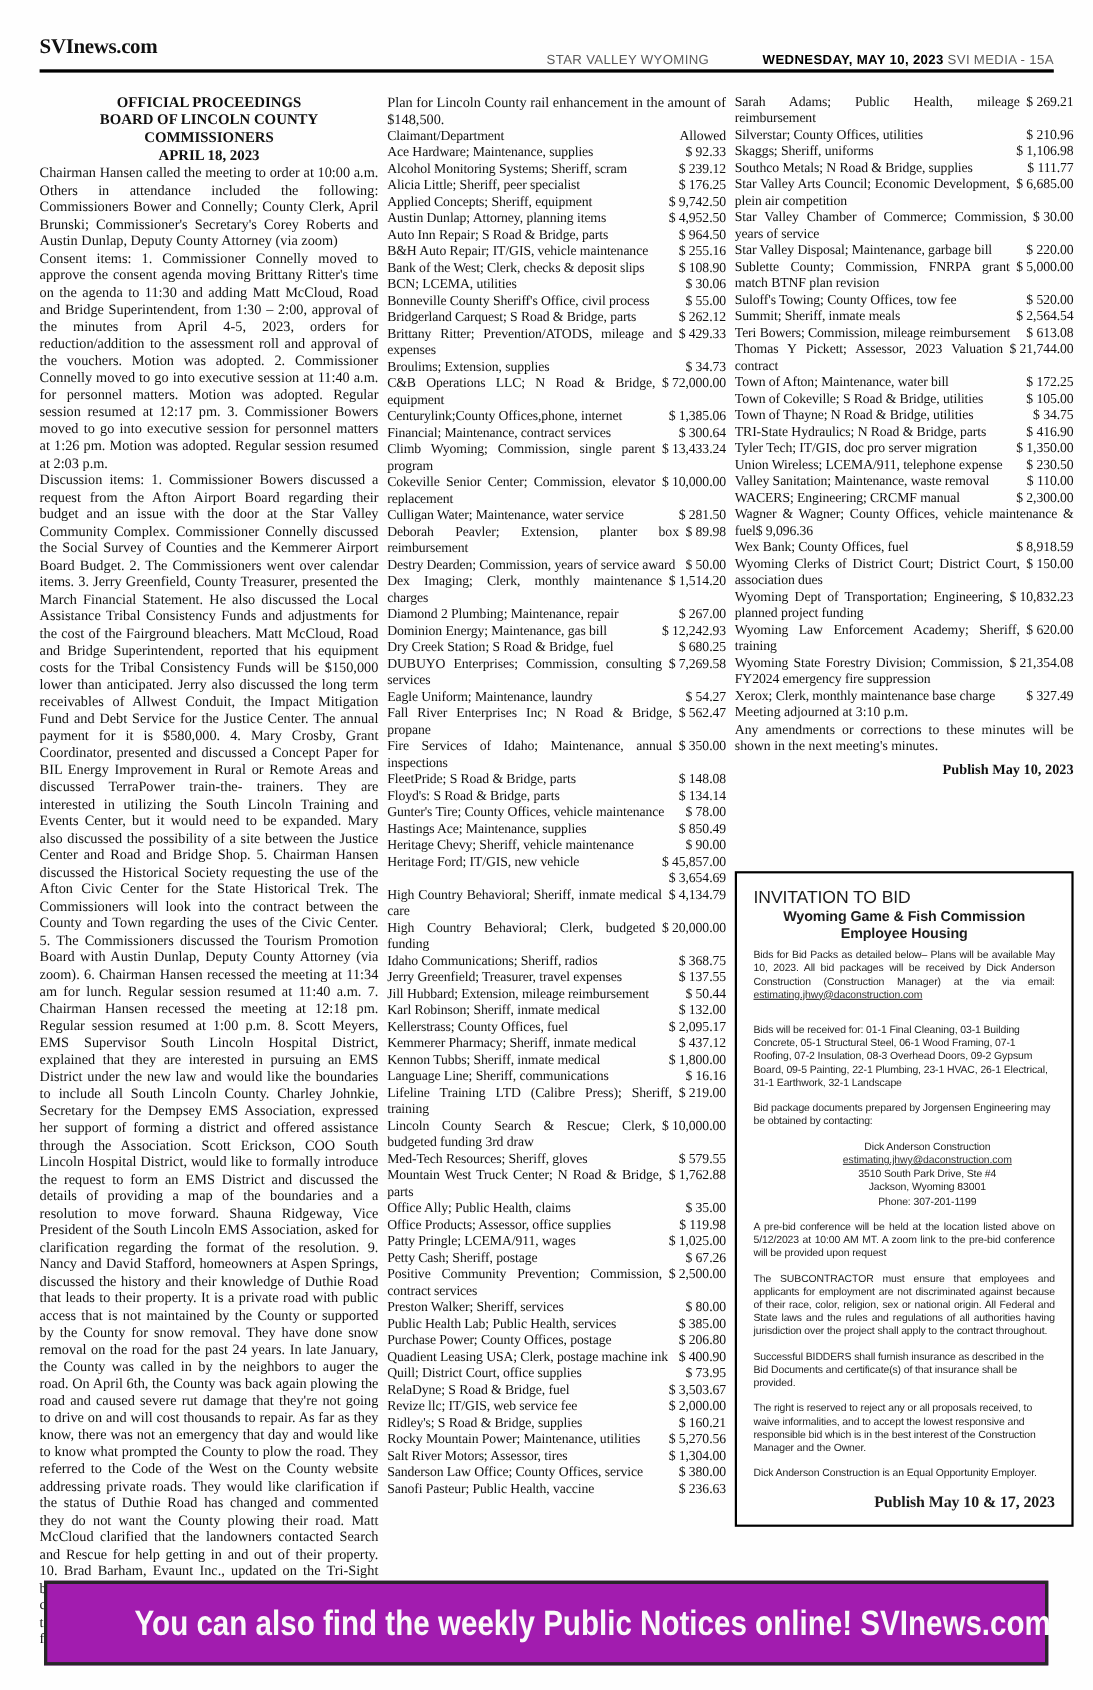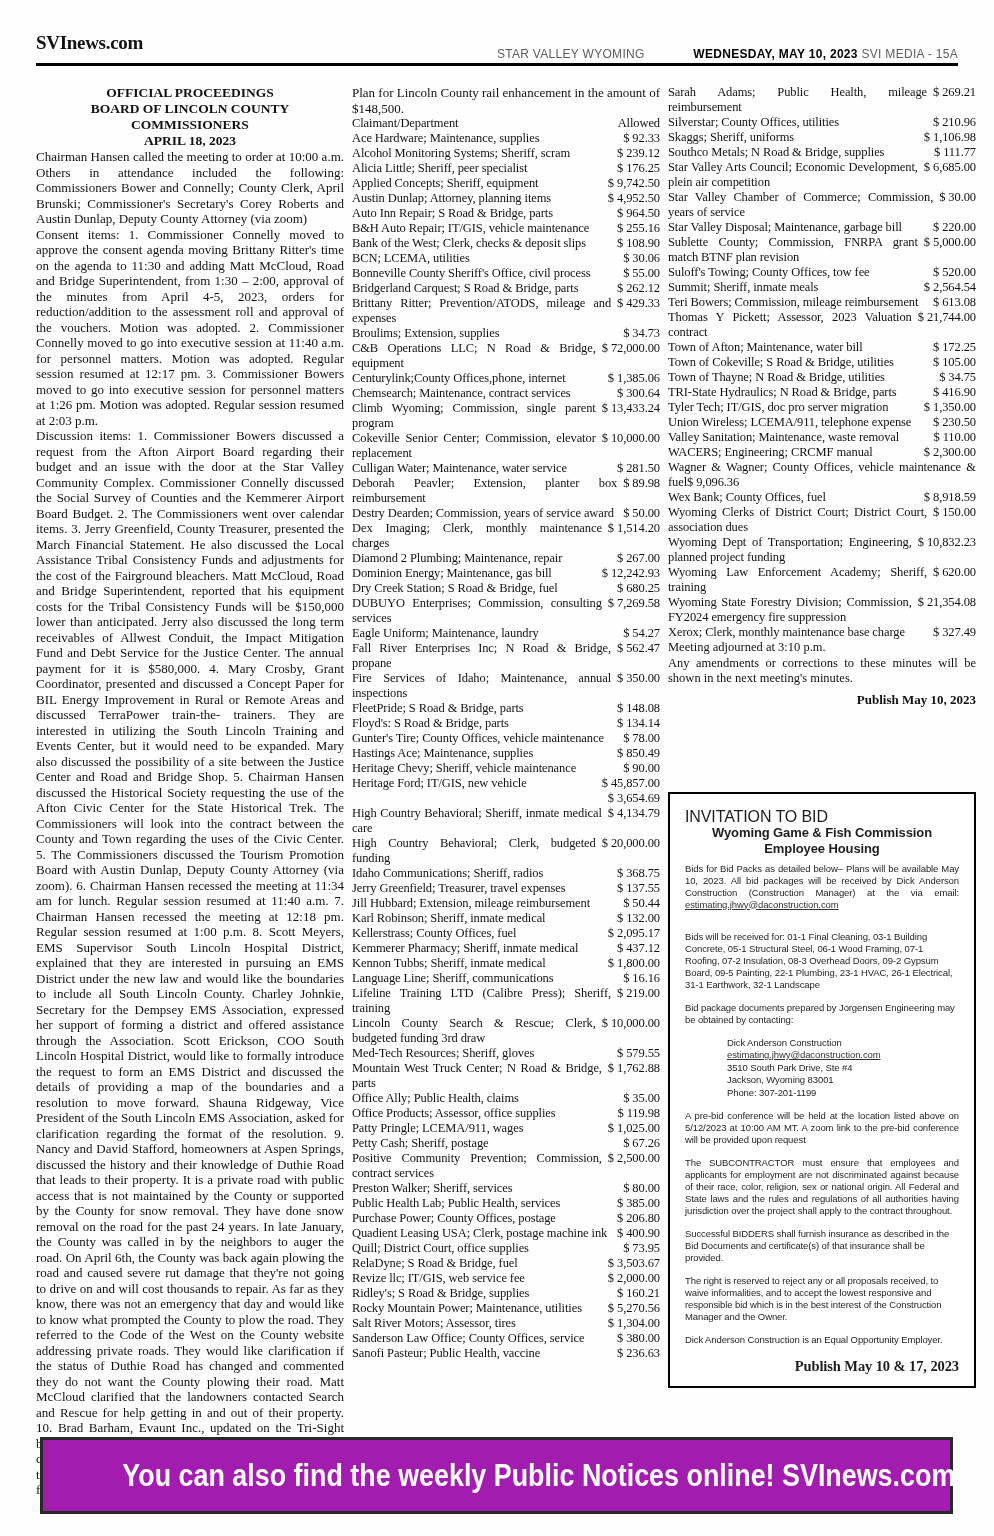--- a/index.html
+++ b/index.html
@@ -54,21 +54,21 @@
     margin-top: 84px; border: 2px solid #000; background: #fff;
     padding: 17px 15px 14px 15px;
     font-family: "Liberation Sans", sans-serif;
     font-size: 9.5px; line-height: 12px; letter-spacing: -0.1px; color: #1d1d1d;
   }
   .bid-title { font-size: 16px; margin: 0 0 2px 0; }
   .bid-sub { text-align: center; font-size: 13px; font-weight: bold; margin: 0; line-height: 16px; }
   .bid-box p.bp { margin: 11px 0 0 0; }
   .bid-box p.justify { text-align: justify; }
   .contact { margin: 11px 0 0 42px; }
-  .contact div { line-height: 12.5px; }
+  .contact div { line-height: 12.5px; text-align: center; }
   a.email { color: #333; text-decoration: underline; cursor: pointer; }
   .bid-publish {
     font-family: "Liberation Serif", serif; font-weight: bold;
     font-size: 14.5px; text-align: right; margin: 14px 0 0 0;
   }
   
   .footer-banner {
     position: absolute; left: 40px; top: 1437px; width: 913px; height: 77px;
     background: #a21caf; border: 3px solid #282828;
     display: flex; align-items: center; justify-content: flex-start;
@@ -128,21 +128,21 @@
       <p class="claim"><span class="amt">$ 262.12</span><span>Bridgerland Carquest; S Road &amp; Bridge, parts</span></p>
 
       <p class="claim"><span class="amt">$ 429.33</span><span>Brittany Ritter; Prevention/ATODS, mileage and expenses</span></p>
 
       <p class="claim"><span class="amt">$ 34.73</span><span>Broulims; Extension, supplies</span></p>
 
       <p class="claim"><span class="amt">$ 72,000.00</span><span>C&amp;B Operations LLC; N Road &amp; Bridge, equipment</span></p>
 
       <p class="claim"><span class="amt">$ 1,385.06</span><span>Centurylink;County Offices,phone, internet</span></p>
 
-      <p class="claim"><span class="amt">$ 300.64</span><span>Chemsearch; Maintenance, contract services</span></p>
+      <p class="claim"><span class="amt">$ 300.64</span><span>Financial; Maintenance, contract services</span></p>
 
       <p class="claim"><span class="amt">$ 13,433.24</span><span>Climb Wyoming; Commission, single parent program</span></p>
 
       <p class="claim"><span class="amt">$ 10,000.00</span><span>Cokeville Senior Center; Commission, elevator replacement</span></p>
 
       <p class="claim"><span class="amt">$ 281.50</span><span>Culligan Water; Maintenance, water service</span></p>
 
       <p class="claim"><span class="amt">$ 89.98</span><span>Deborah Peavler; Extension, planter box reimbursement</span></p>
 
       <p class="claim"><span class="amt">$ 50.00</span><span>Destry Dearden; Commission, years of service award</span></p>

